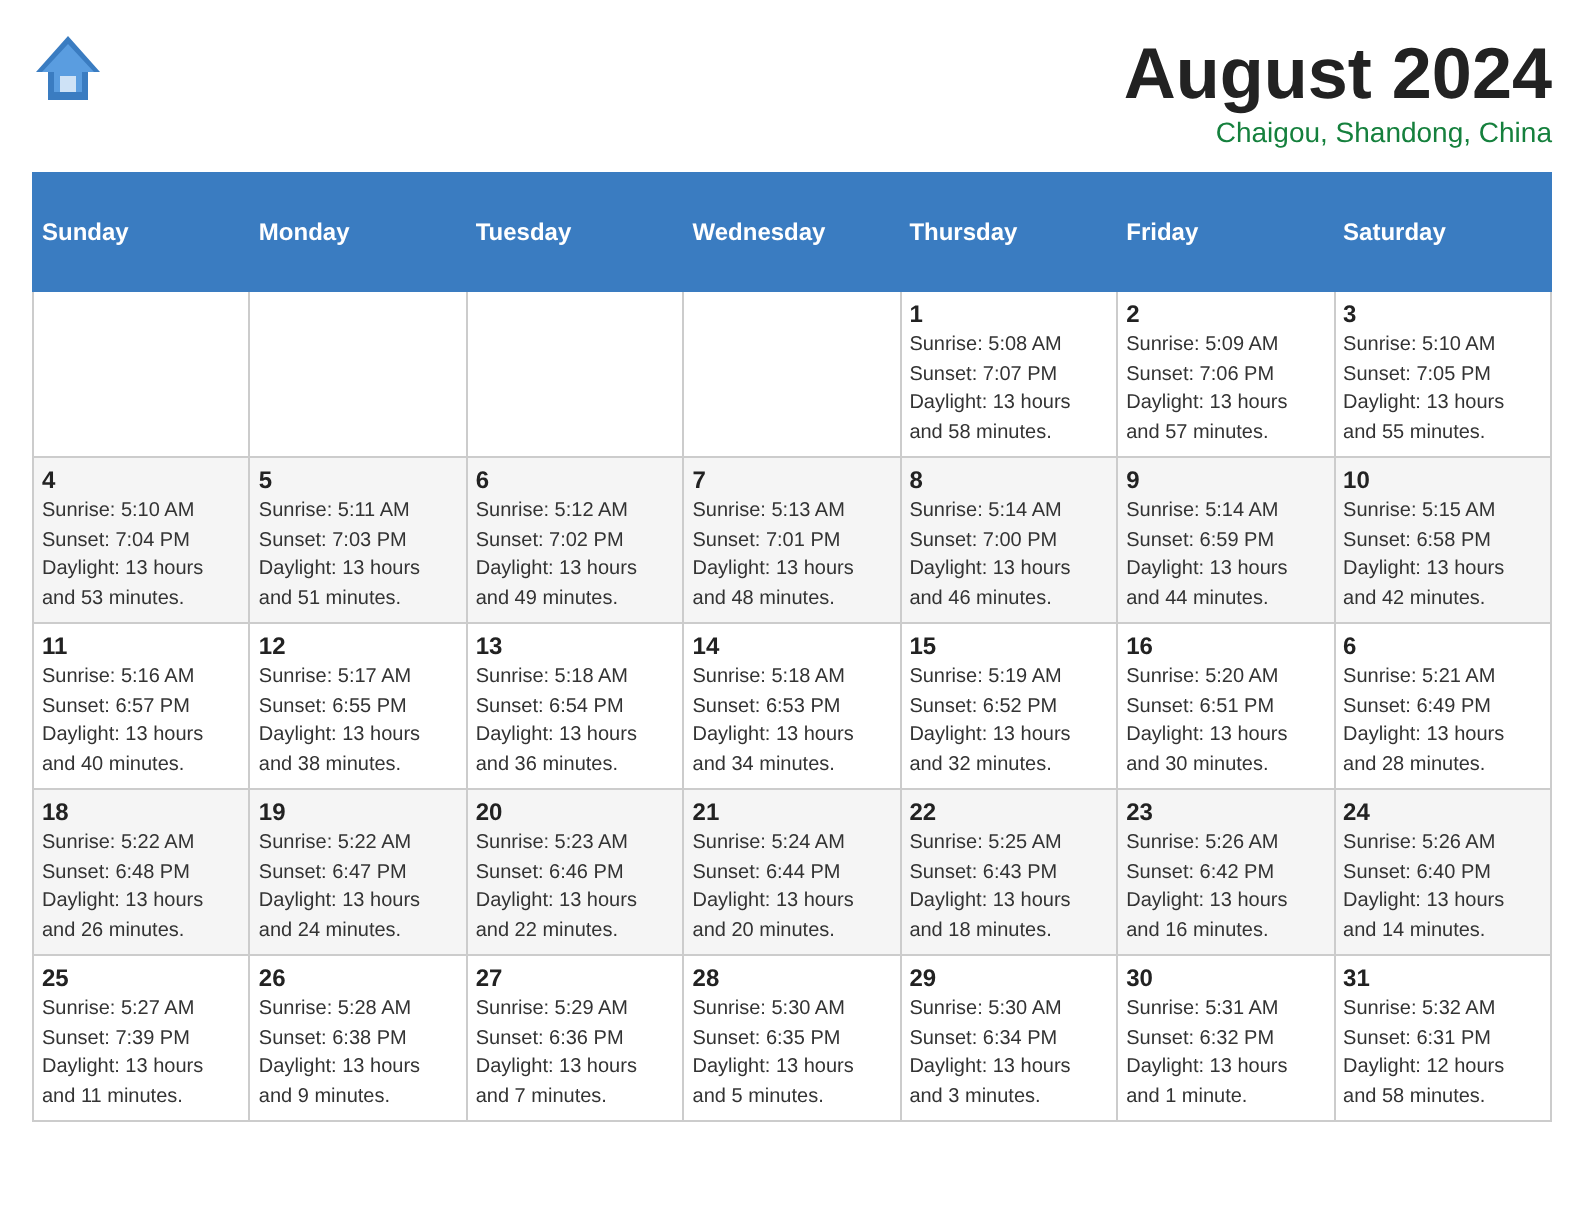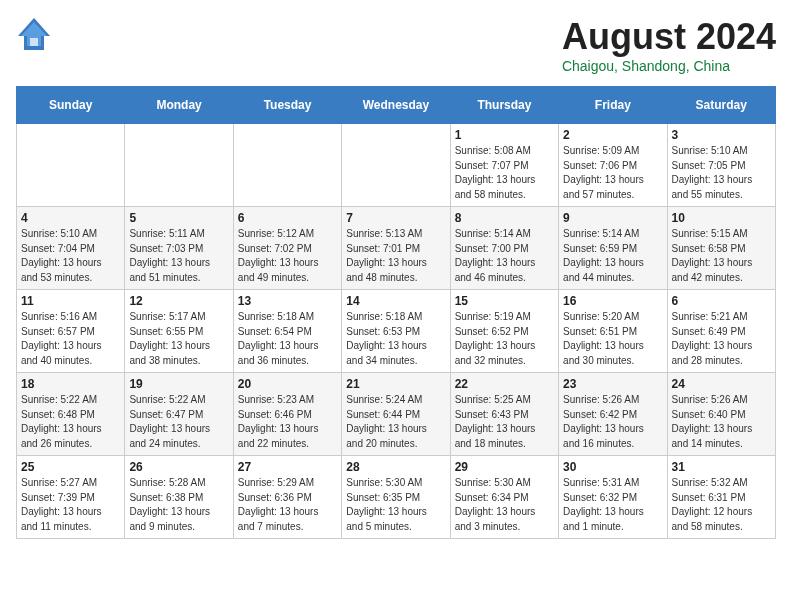--- a/index.html
+++ b/index.html
@@ -26,40 +26,41 @@
       font-weight: bold;
       line-height: 1.1;
     }
     .logo-general { color: #333; }
     .logo-blue { color: #3a7cc1; }
     .logo-icon {
       width: 36px;
       height: 36px;
     }
     .title-area {
+      text-align: right;
     }
     .main-title {
       font-size: 36px;
       font-weight: bold;
       color: #222;
     }
     .subtitle {
       font-size: 14px;
       color: #15803d;
     }
     .calendar {
       width: 100%;
       border-collapse: collapse;
       font-size: 11px;
     }
     .calendar thead tr th {
       background-color: #3a7cc1;
       color: #fff;
-      padding: 11px 4px;
-      text-align: center;
+      padding: 22px 4px;
+      text-align: left;
       font-size: 12px;
       border: 1px solid #3a7cc1;
     }
     .calendar tbody tr td {
       border: 1px solid #ccc;
       vertical-align: top;
       padding: 4px;
       width: calc(100% / 7);
       min-height: 80px;
       background: #fff;

